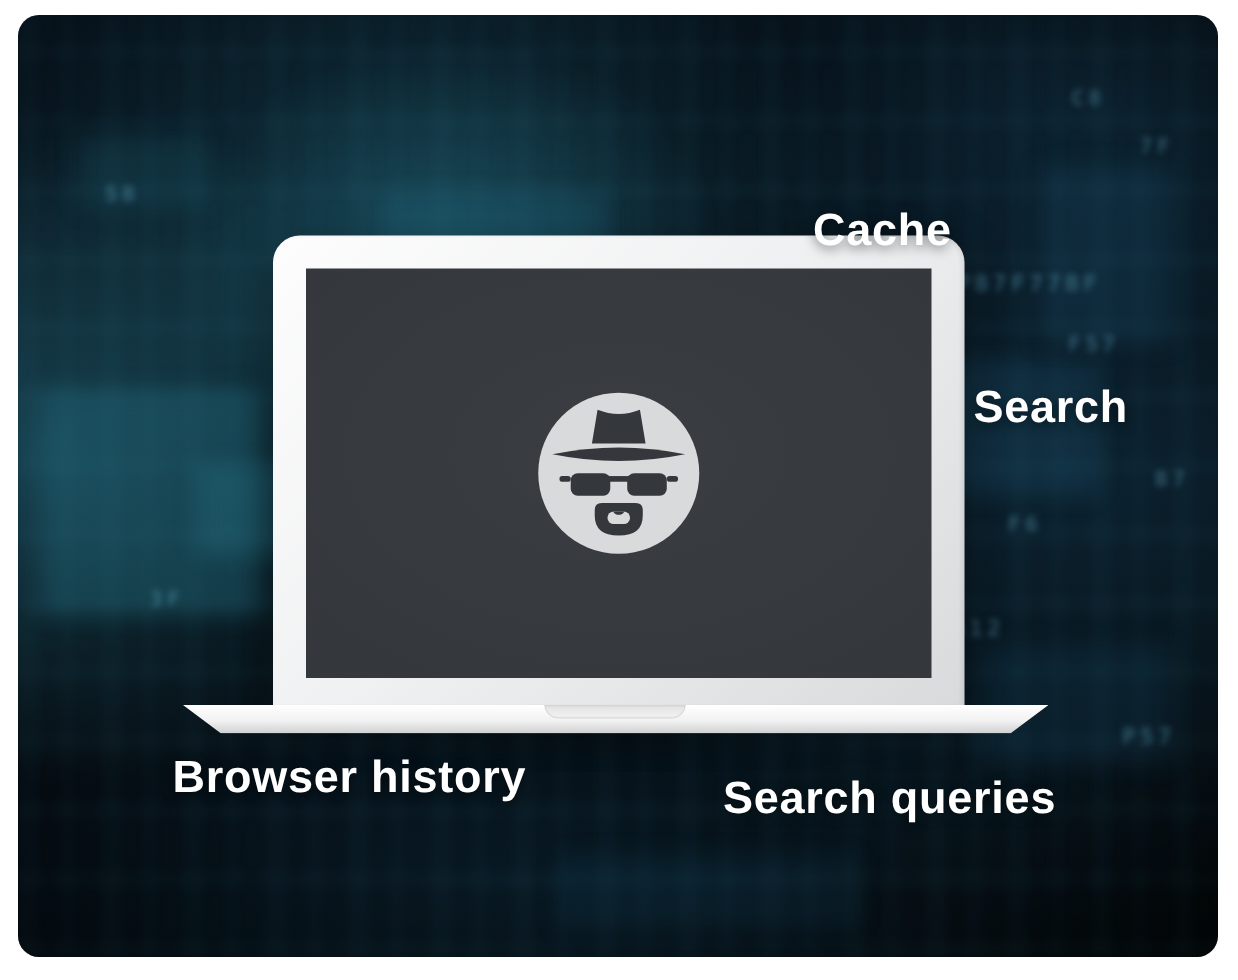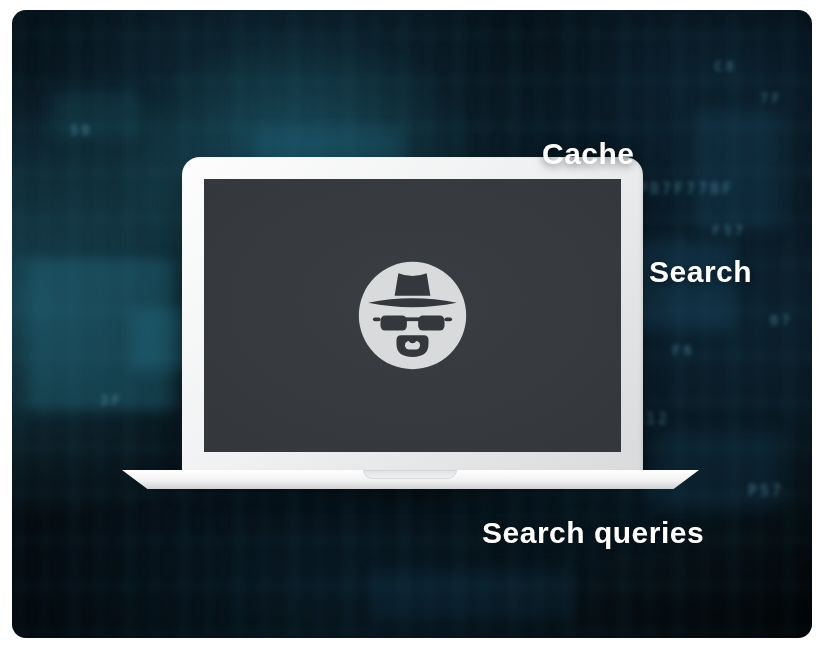--- a/index.html
+++ b/index.html
@@ -127,16 +127,17 @@
         </div>
       </div>
       <div class="base-shadow"></div>
       <div class="base">
         <div class="notch"></div>
       </div>
     </div>
 
     <div class="label l-cache">Cache</div>
     <div class="label l-cookies">Search</div>
+    <div class="label l-browser">Browser history</div>
     <div class="label l-search">Search queries</div>
 
   </div>
 </div>
 
 </body></html>

